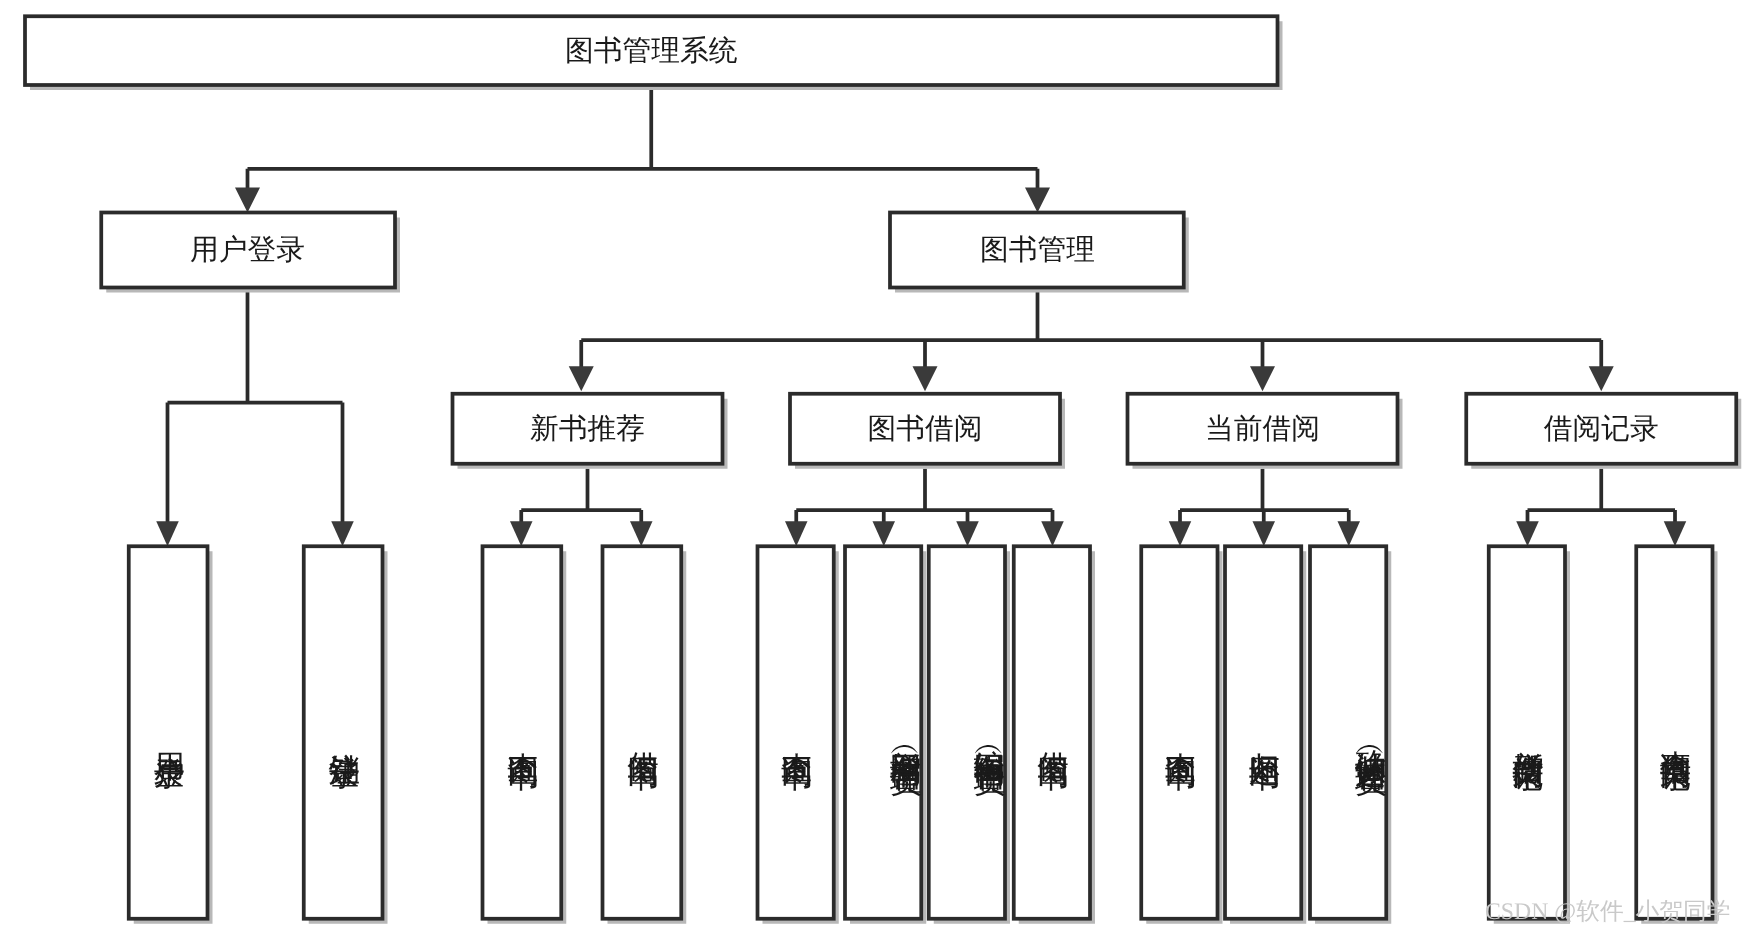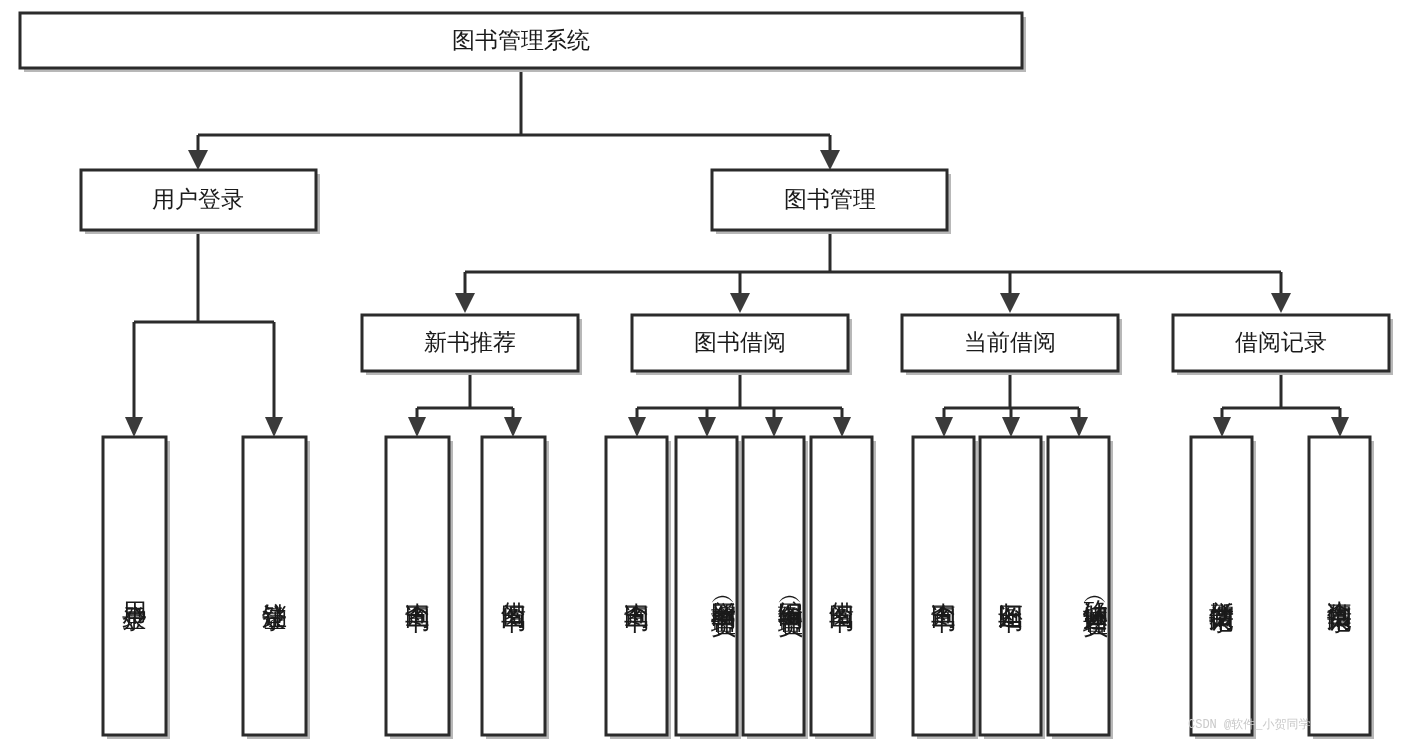--- a/index.html
+++ b/index.html
@@ -63,22 +63,22 @@
     letter-spacing: 2px;
     display: flex;
     align-items: center;
     justify-content: center;
     text-align: center;
     white-space: pre;
     pointer-events: none;
   }
   .watermark {
     position: absolute;
-    font-family: Liberation Mono, monospace;
-    font-size: 12px;
+    font-family: Liberation Serif, serif;
+    font-size: 19px;
     color: #c9c9c9;
     white-space: nowrap;
     left: 1188px;
     top: 716px;
   }
 </style>
 </head>
 <body>
 
 <div id="diagram-root">

